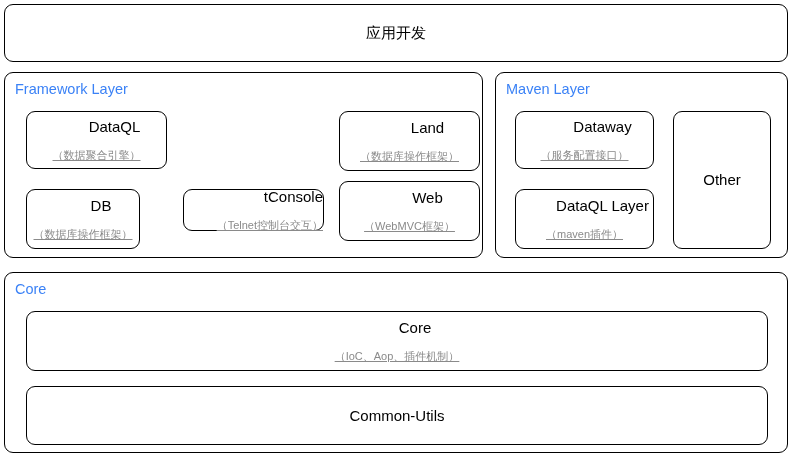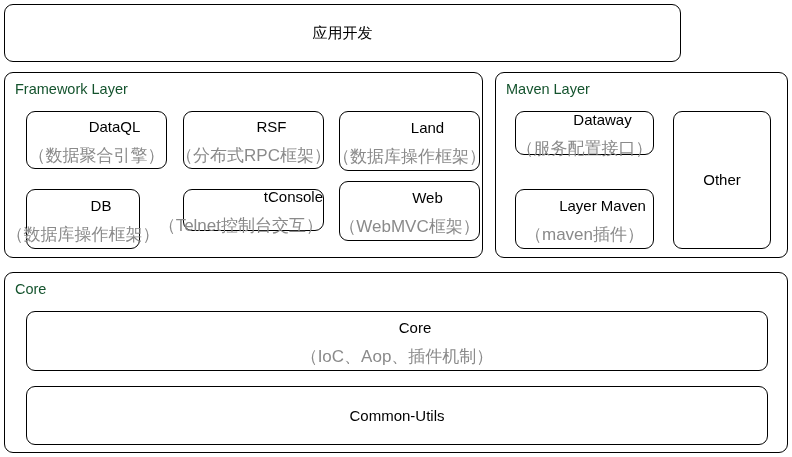--- a/index.html
+++ b/index.html
@@ -26,64 +26,65 @@
 
   
   .panel { border-radius: 9px; }
 
   .panel-label {
     position: absolute;
     left: 10px;
     top: 7px;
     font-size: 14.5px;
     line-height: 18px;
-    color: #14532d;
+    color: #3b82f6;
     white-space: nowrap;
   }
 
   
   .card {
     display: flex;
     flex-direction: column;
     align-items: center;
     justify-content: center;
   }
   .card-title {
     font-size: 15px;
     line-height: 20px;
     color: #000000;
     text-align: center;
     white-space: nowrap;
     margin-left: 36px;
   }
   .card-sub {
-    font-size: 17px;
+    font-size: 11px;
     line-height: 17px;
     color: #8a8a8a;
     text-align: center;
     white-space: nowrap;
     margin-top: 10px;
+    text-decoration: underline;
   }
   .card-title.solo { margin: 0; }
 
   
-  #app-dev        { left: 4px;   top: 4px;   width: 677px; height: 58px; }
+  #app-dev        { left: 4px;   top: 4px;   width: 784px; height: 58px; }
 
   #framework-panel{ left: 4px;   top: 72px;  width: 479px; height: 186px; }
   #tools-panel    { left: 495px; top: 72px;  width: 293px; height: 186px; }
   #core-panel     { left: 4px;   top: 272px; width: 784px; height: 181px; }
 
   #card-dataql    { left: 21px;  top: 38px;  width: 141px; height: 58px; }
   #card-rsf       { left: 178px; top: 38px;  width: 141px; height: 58px; }
   #card-land      { left: 334px; top: 38px;  width: 141px; height: 60px; }
   #card-db        { left: 21px;  top: 116px; width: 114px; height: 60px; }
   #card-tconsole  { left: 178px; top: 116px; width: 141px; height: 42px; align-items: flex-end; }
   #card-web       { left: 334px; top: 108px; width: 141px; height: 60px; }
 
-  #card-dataway   { left: 19px;  top: 38px;  width: 139px; height: 44px; }
+  #card-dataway   { left: 19px;  top: 38px;  width: 139px; height: 58px; }
   #card-dataql-mvn{ left: 19px;  top: 116px; width: 139px; height: 60px; }
   #card-other     { left: 177px; top: 38px;  width: 98px;  height: 138px; justify-content: center; }
 
   #card-core      { left: 21px;  top: 38px;  width: 742px; height: 60px; }
   #card-common    { left: 21px;  top: 113px; width: 742px; height: 59px; }
 </style>
 </head>
 <body>
 
 <div class="box card" id="app-dev">
@@ -91,24 +92,20 @@
 </div>
 
 <div class="box panel" id="framework-panel">
   <div class="panel-label">Framework Layer</div>
 
   <div class="box card" id="card-dataql">
     <div class="card-title">DataQL</div>
     <div class="card-sub">（数据聚合引擎）</div>
   </div>
 
-  <div class="box card" id="card-rsf">
-    <div class="card-title">RSF</div>
-    <div class="card-sub">（分布式RPC框架）</div>
-  </div>
 
   <div class="box card" id="card-land">
     <div class="card-title">Land</div>
     <div class="card-sub">（数据库操作框架）</div>
   </div>
 
   <div class="box card" id="card-db">
     <div class="card-title">DB</div>
     <div class="card-sub">（数据库操作框架）</div>
   </div>
@@ -126,21 +123,21 @@
 
 <div class="box panel" id="tools-panel">
   <div class="panel-label">Maven Layer</div>
 
   <div class="box card" id="card-dataway">
     <div class="card-title">Dataway</div>
     <div class="card-sub">（服务配置接口）</div>
   </div>
 
   <div class="box card" id="card-dataql-mvn">
-    <div class="card-title">Layer Maven</div>
+    <div class="card-title">DataQL Layer</div>
     <div class="card-sub">（maven插件）</div>
   </div>
 
   <div class="box card" id="card-other">
     <div class="card-title solo">Other</div>
   </div>
 </div>
 
 <div class="box panel" id="core-panel">
   <div class="panel-label">Core</div>

